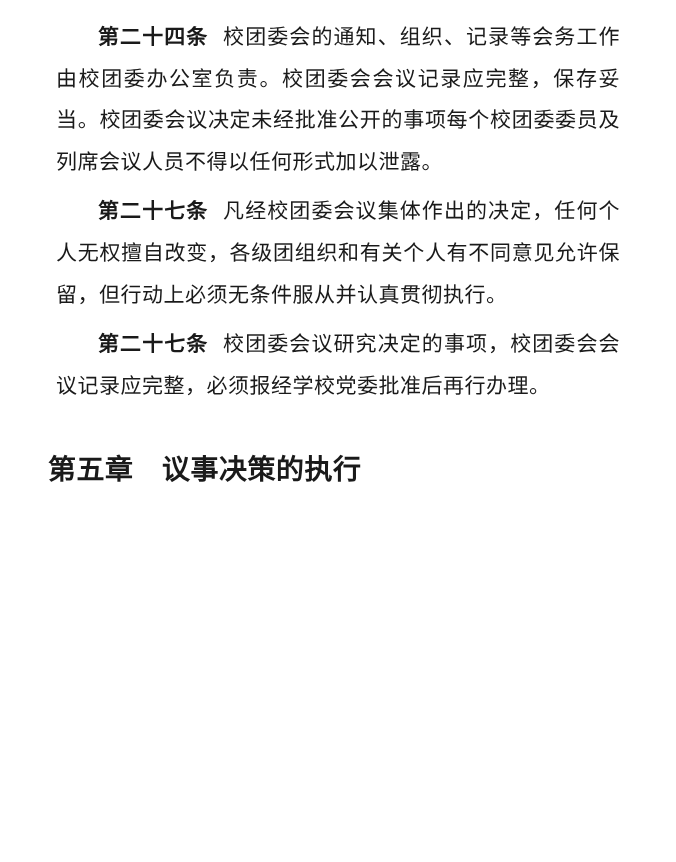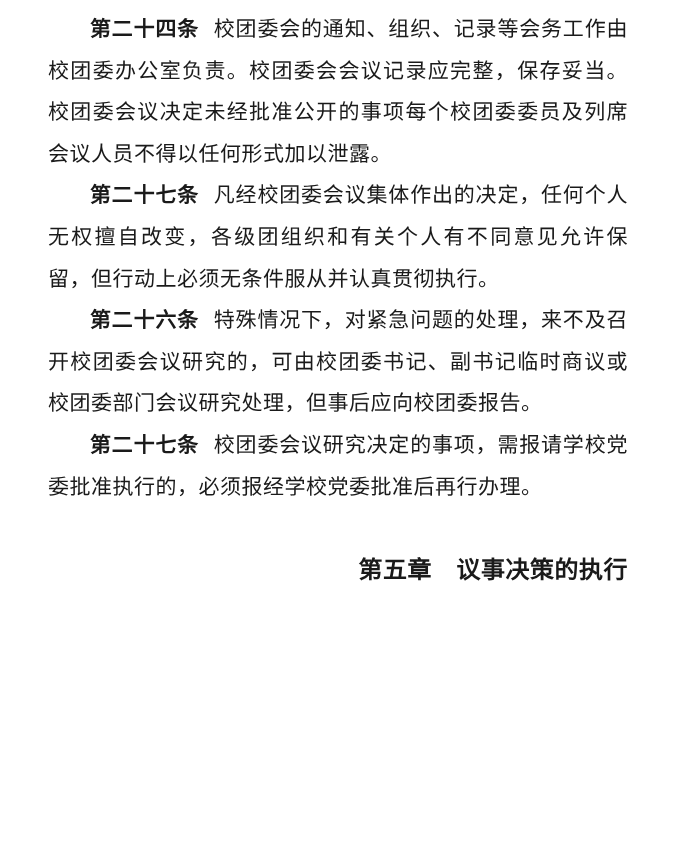--- a/index.html
+++ b/index.html
@@ -15,61 +15,58 @@
     color: #1a1a1a;
   }
   .page {
     box-sizing: border-box;
     width: 676px;
     min-height: 862px;
     padding: 9px 48px 20px 48px;
     background: #ffffff;
   }
   .para {
-    margin: 0;
+    margin: 8px;
     font-size: 21px;
     line-height: 41.6px;
     letter-spacing: 0.5px;
     text-align: justify;
     text-justify: inter-character;
     text-indent: 2em;
     word-break: break-all;
   }
   .art-num {
     font-weight: bold;
     margin-right: 0.7em;
   }
   .chapter {
     margin: 41.6px 0 0 0;
-    font-size: 24px;
+    font-size: 28px;
     font-weight: bold;
     line-height: 41.6px;
-    text-align: right;
+    text-align: left;
     text-indent: 0;
     letter-spacing: 0.5px;
   }
 </style>
 </head>
 <body>
 
 <div class="page">
 
   <p class="para">
     <span class="art-num">第二十四条</span><span>校团委会的通知、组织、记录等会务工作由校团委办公室负责。校团委会会议记录应完整，保存妥当。校团委会议决定未经批准公开的事项每个校团委委员及列席会议人员不得以任何形式加以泄露。</span>
   </p>
 
   <p class="para">
     <span class="art-num">第二十七条</span><span>凡经校团委会议集体作出的决定，任何个人无权擅自改变，各级团组织和有关个人有不同意见允许保留，但行动上必须无条件服从并认真贯彻执行。</span>
   </p>
 
-  <p class="para">
-    <span class="art-num">第二十六条</span><span>特殊情况下，对紧急问题的处理，来不及召开校团委会议研究的，可由校团委书记、副书记临时商议或校团委部门会议研究处理，但事后应向校团委报告。</span>
-  </p>
 
   <p class="para">
-    <span class="art-num">第二十七条</span><span>校团委会议研究决定的事项，需报请学校党委批准执行的，必须报经学校党委批准后再行办理。</span>
+    <span class="art-num">第二十七条</span><span>校团委会议研究决定的事项，校团委会会议记录应完整，必须报经学校党委批准后再行办理。</span>
   </p>
 
   <h2 class="chapter">第五章　议事决策的执行</h2>
 
 
 
 </div>
 
 </body></html>

